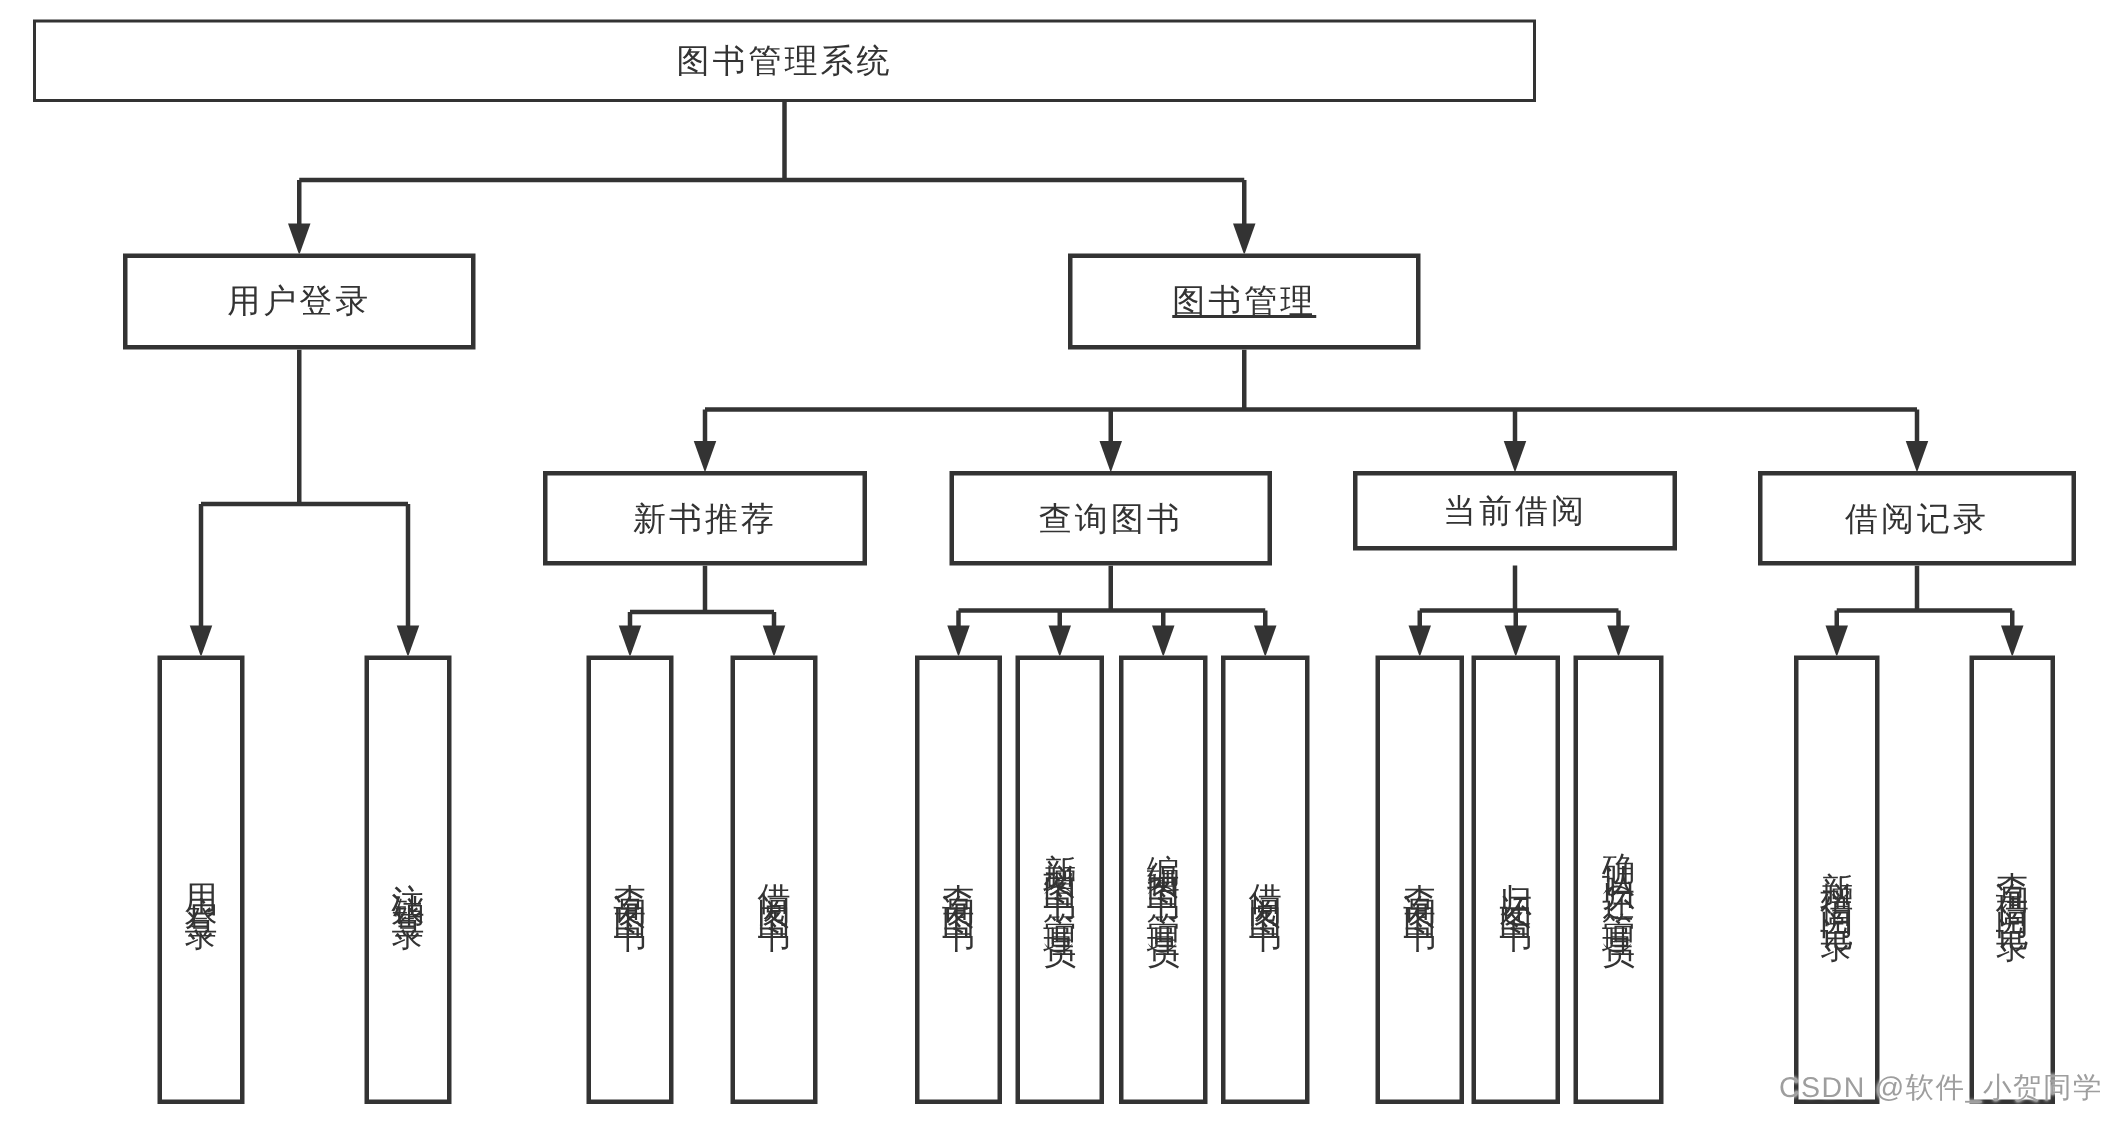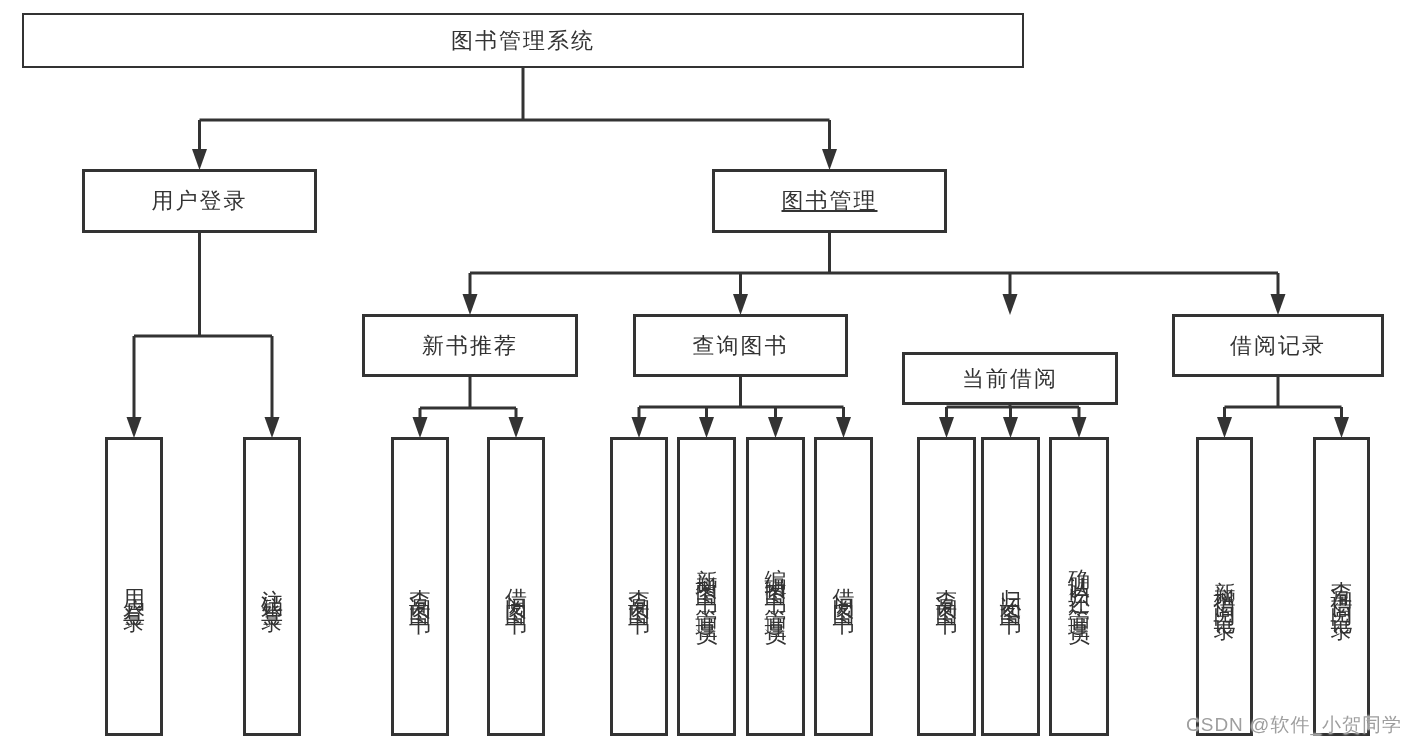--- a/index.html
+++ b/index.html
@@ -130,21 +130,21 @@
     </div>
     <div class="node" style="left: 712px; top: 169px; width: 235px; height: 64px; text-decoration: underline;">
       <span class="lbl">图书管理</span>
     </div>
     <div class="node" style="left: 362px; top: 314px; width: 216px; height: 63px; font-family: Liberation Serif, serif;">
       <span class="lbl">新书推荐</span>
     </div>
     <div class="node" style="left: 633px; top: 314px; width: 215px; height: 63px;">
       <span class="lbl">查询图书</span>
     </div>
-    <div class="node" style="left: 902px; top: 314px; width: 216px; height: 53px; margin-top: 38px;">
+    <div class="node" style="left: 902px; top: 314px; width: 216px; height: 53px;">
       <span class="lbl">当前借阅</span>
     </div>
     <div class="node" style="left: 1172px; top: 314px; width: 212px; height: 63px;">
       <span class="lbl">借阅记录</span>
     </div>
     <div class="node v" style="left: 105px; top: 437px; width: 58px; height: 299px;">
       <span class="lbl">用户登录</span>
     </div>
     <div class="node v" style="left: 243px; top: 437px; width: 58px; height: 299px;">
       <span class="lbl">注销登录</span>

